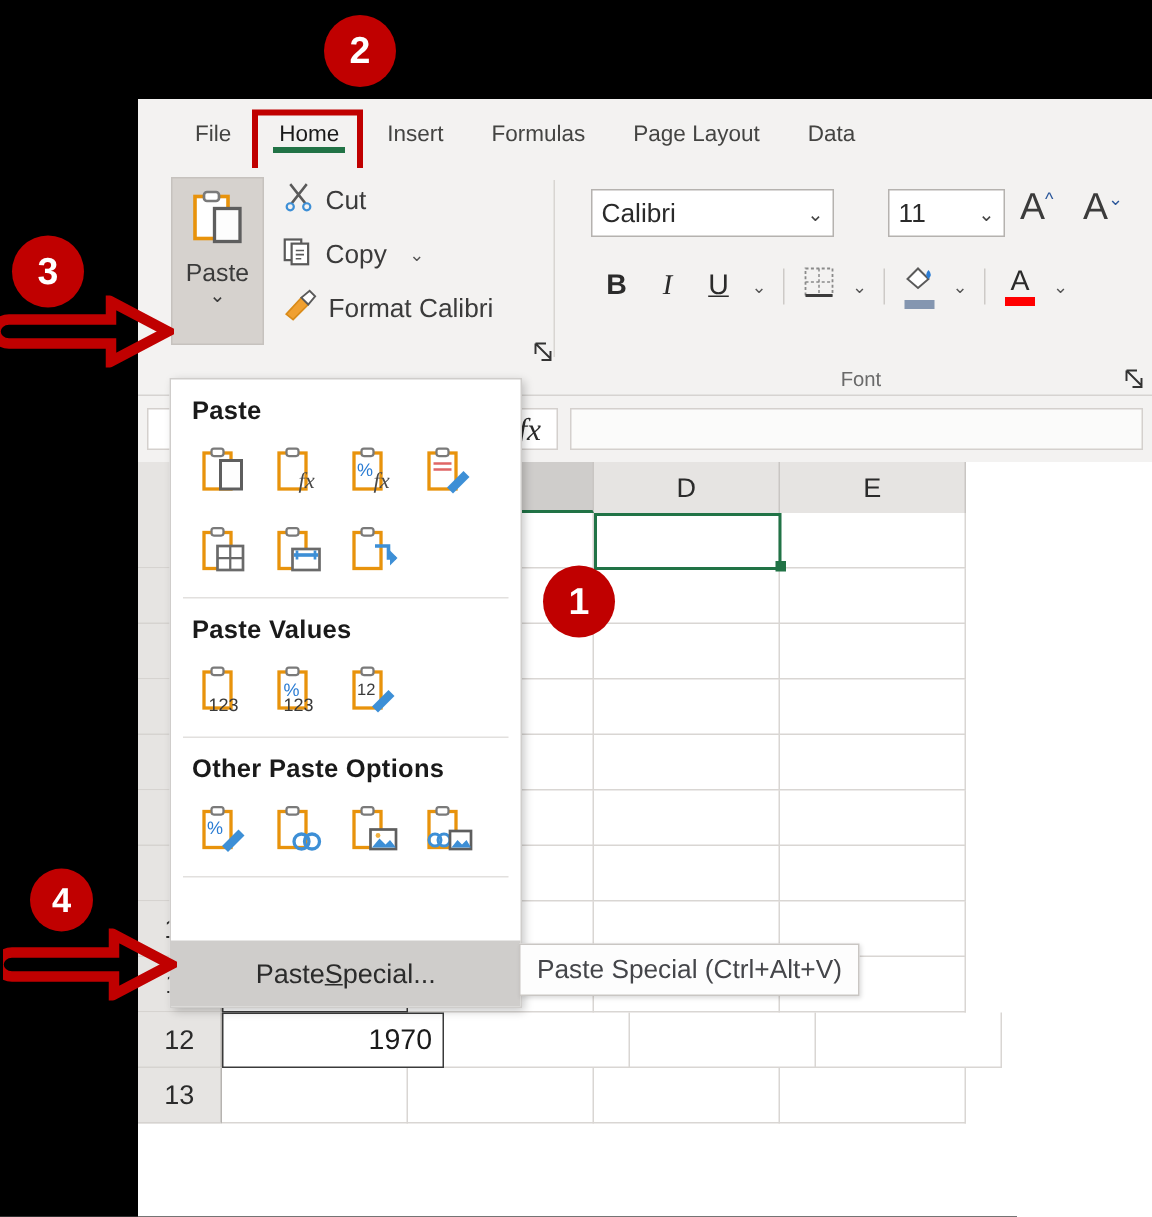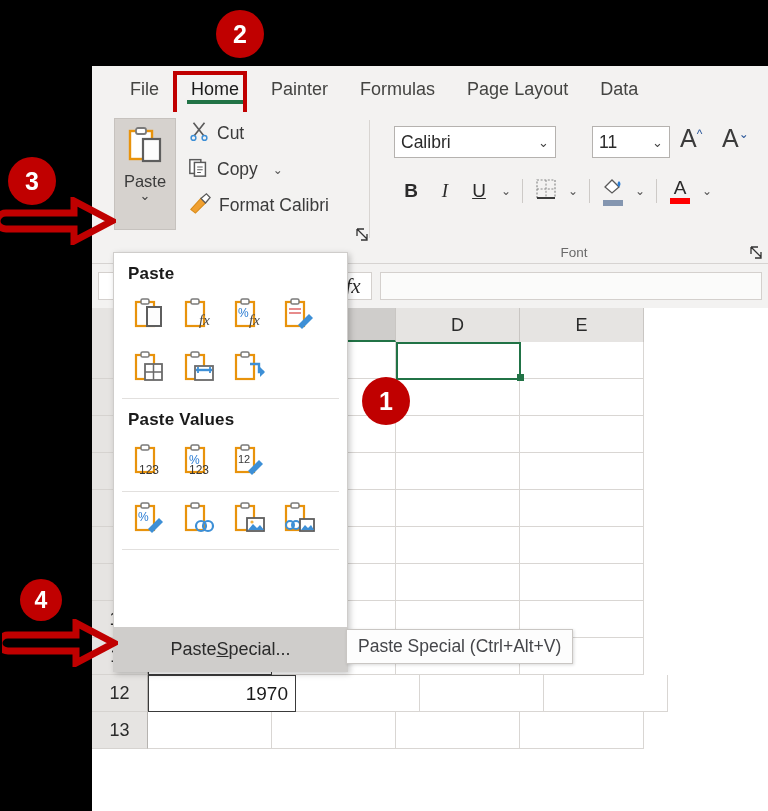--- a/index.html
+++ b/index.html
@@ -20,21 +20,21 @@
   }
 
   
   .tabbar {
     position: absolute; left: 0; top: 0; width: 676px; height: 46px;
     background: #f3f2f1;
     display: flex; align-items: center;
     padding-left: 24px;
   }
   .tab {
-    font-size: 18px; color: #444442;
+    font-size: 15px; color: #444442;
     padding: 4px 14px; margin-right: 4px;
     white-space: nowrap; position: relative;
   }
   .tab.active {
     color: #1a1a1a;
   }
   .tab-home-wrap {
     position: relative;
     display: inline-block;
     text-align: center;
@@ -240,21 +240,21 @@
 
     <div class="tabbar">
       <div class="tab"><span>File</span></div>
       <div class="tab-home-wrap">
         <div class="tab active">
           <span>Home</span>
           <span class="underline"></span>
         </div>
         <div class="tab-home-box"></div>
       </div>
-      <div class="tab"><span>Painter</span></div>
+      <div class="tab"><span>Insert</span></div>
       <div class="tab"><span>Formulas</span></div>
       <div class="tab"><span>Page Layout</span></div>
       <div class="tab"><span>Data</span></div>
     </div>
 
     <div class="ribbon">
 
       <div class="group" id="grp-clipboard">
 
         <div class="paste-btn">
@@ -568,20 +568,21 @@
           <svg width="36" height="36" viewBox="0 0 36 36">
             <rect x="4" y="7" width="18" height="24" fill="#fff" stroke="#e8930c" stroke-width="2.2"></rect>
             <rect x="9" y="4" width="8" height="5" rx="1.6" fill="#fff" stroke="#7a7a7a" stroke-width="1.5"></rect>
             <text x="6" y="22" font-family="Liberation Sans, sans-serif" font-size="11" fill="#3a3a3a">12</text>
             <path d="M16 30 L27 19 L31 23 L20 34 Z" fill="#3d8fd6"></path>
           </svg>
         </div>
       </div>
       <div class="pm-div"></div>
 
+      <div class="pm-head">Other Paste Options</div>
       <div class="pm-icon-row">
         <div class="pm-icon">
           <svg width="36" height="36" viewBox="0 0 36 36">
             <rect x="4" y="7" width="18" height="24" fill="#fff" stroke="#e8930c" stroke-width="2.2"></rect>
             <rect x="9" y="4" width="8" height="5" rx="1.6" fill="#fff" stroke="#7a7a7a" stroke-width="1.5"></rect>
             <text x="6" y="22" font-family="Liberation Sans, sans-serif" font-size="12" fill="#2b7cd3">%</text>
             <path d="M16 30 L27 19 L31 23 L20 34 Z" fill="#3d8fd6"></path>
           </svg>
         </div>
         <div class="pm-icon">

